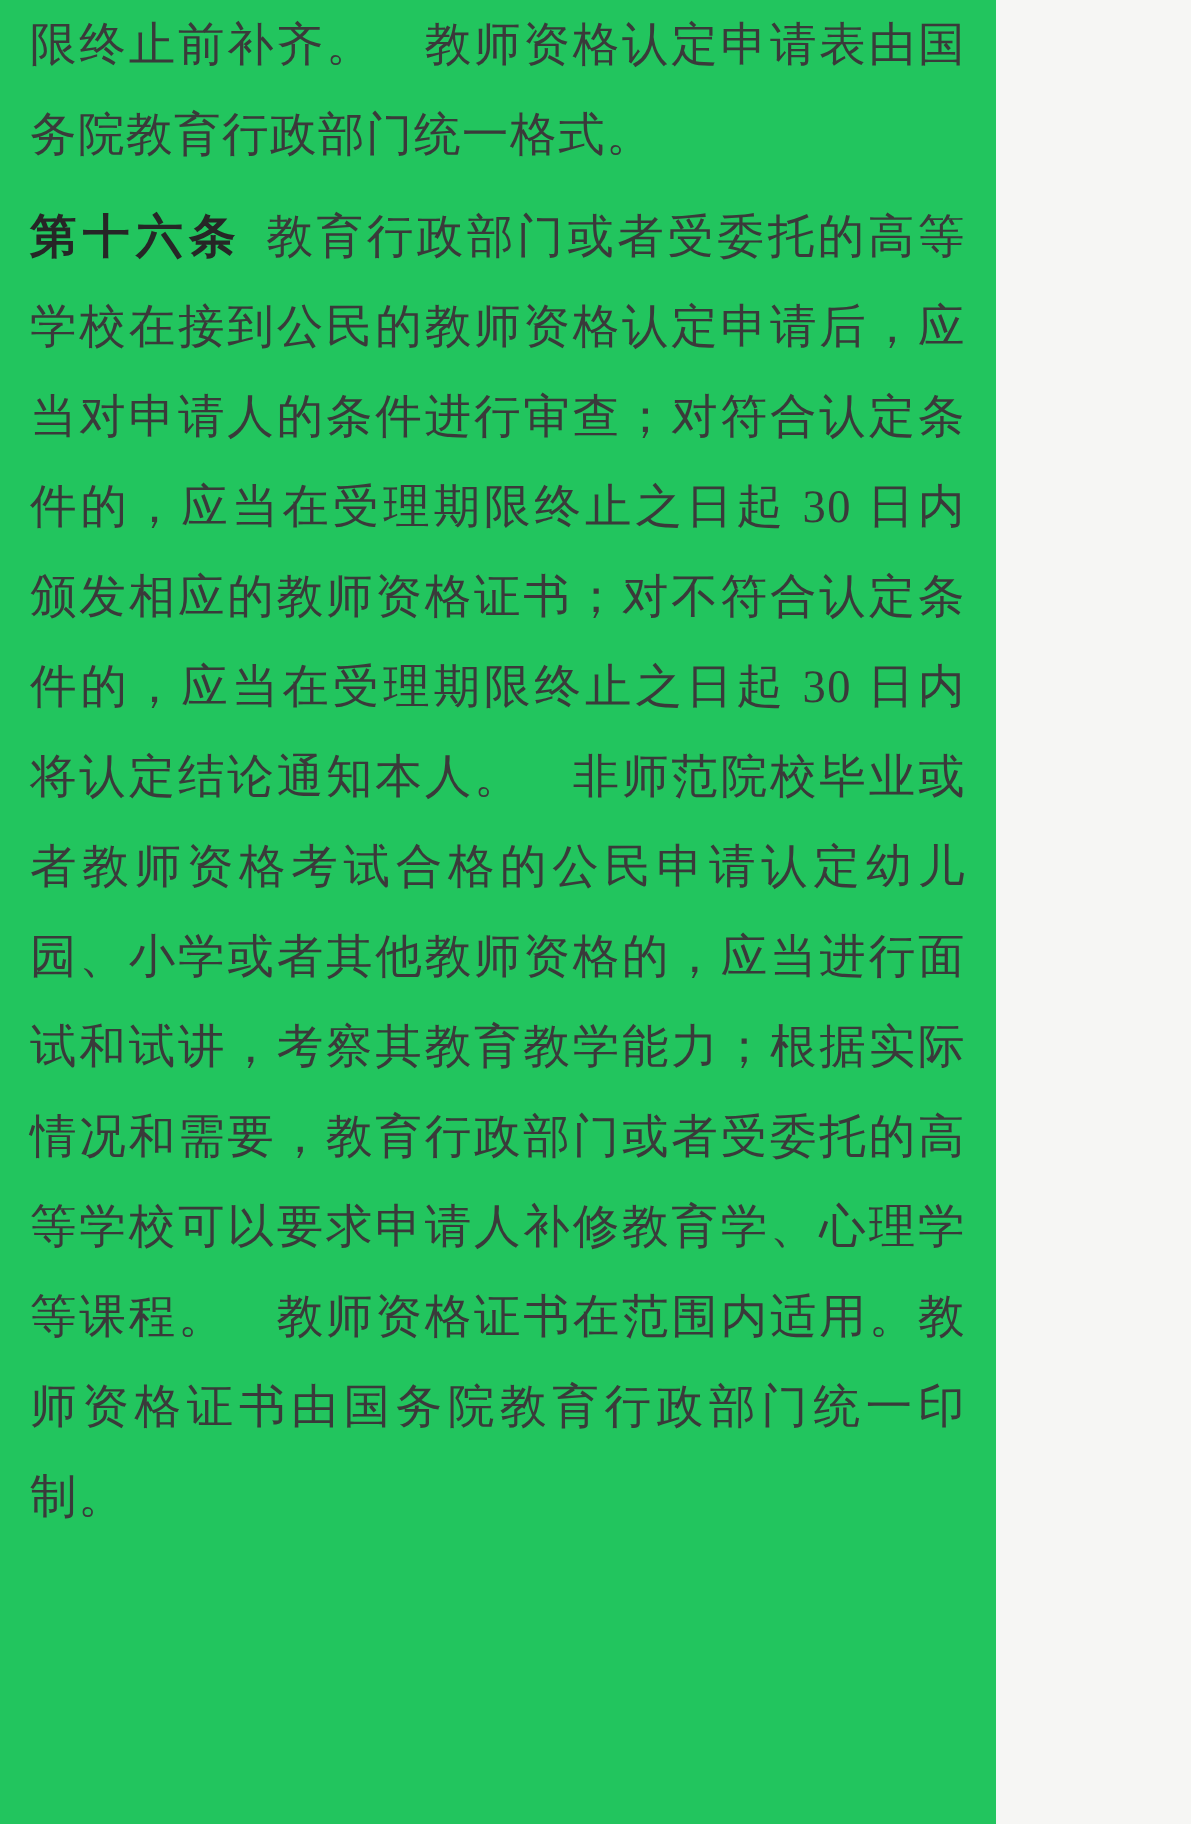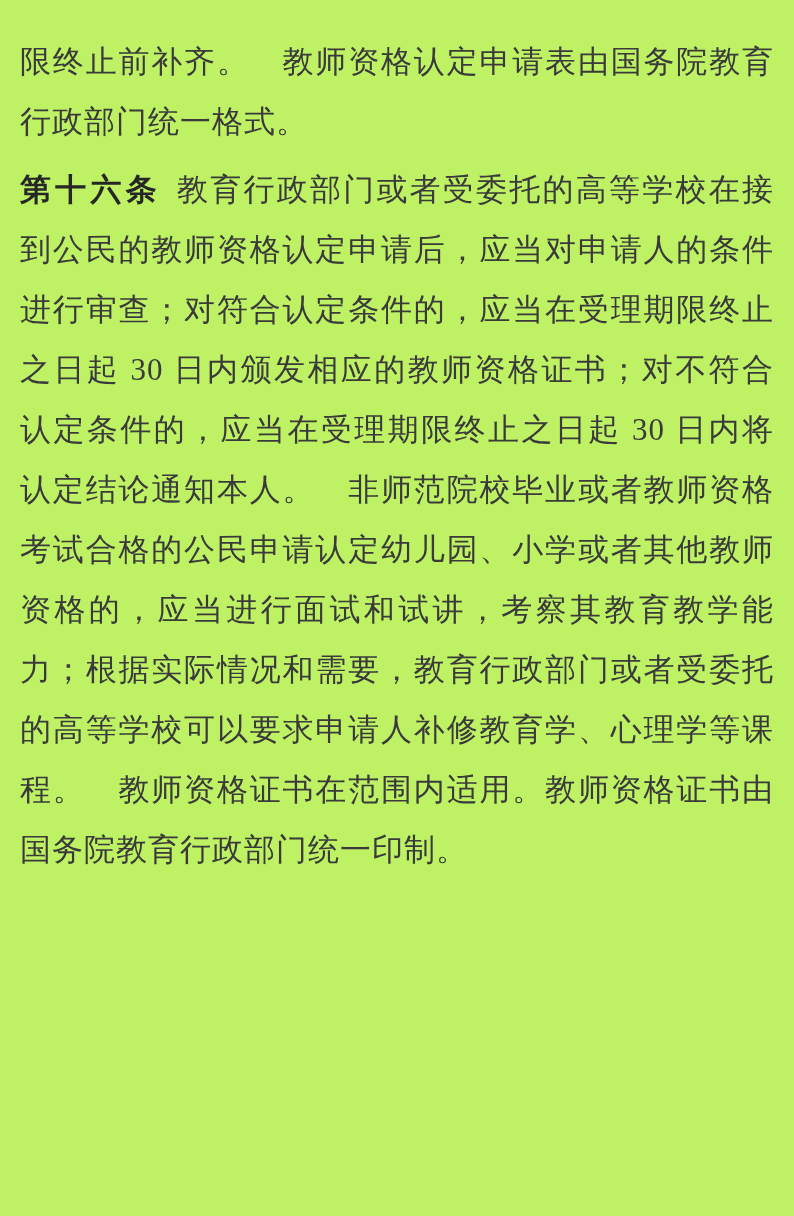--- a/index.html
+++ b/index.html
@@ -8,24 +8,24 @@
   }
   body {
     width: 794px;
     height: 1216px;
     background: #f6f6f4;
     overflow: hidden;
     font-family: "Liberation Serif", "DejaVu Serif", serif;
   }
   .page {
     box-sizing: border-box;
-    width: 794px;
+    width: 664px;
     height: 1216px;
-    padding: 32px 20px 0 20px;
-    background: #bef264;
+    padding: 0 20px 0 20px;
+    background: #22c55e;
     color: #3a3a3a;
   }
   .paragraph {
     margin: 0 0 8px 0;
     font-size: 31px;
     line-height: 60px;
     text-align: justify;
     text-justify: inter-ideograph;
     text-align-last: left;
     letter-spacing: 1px;

